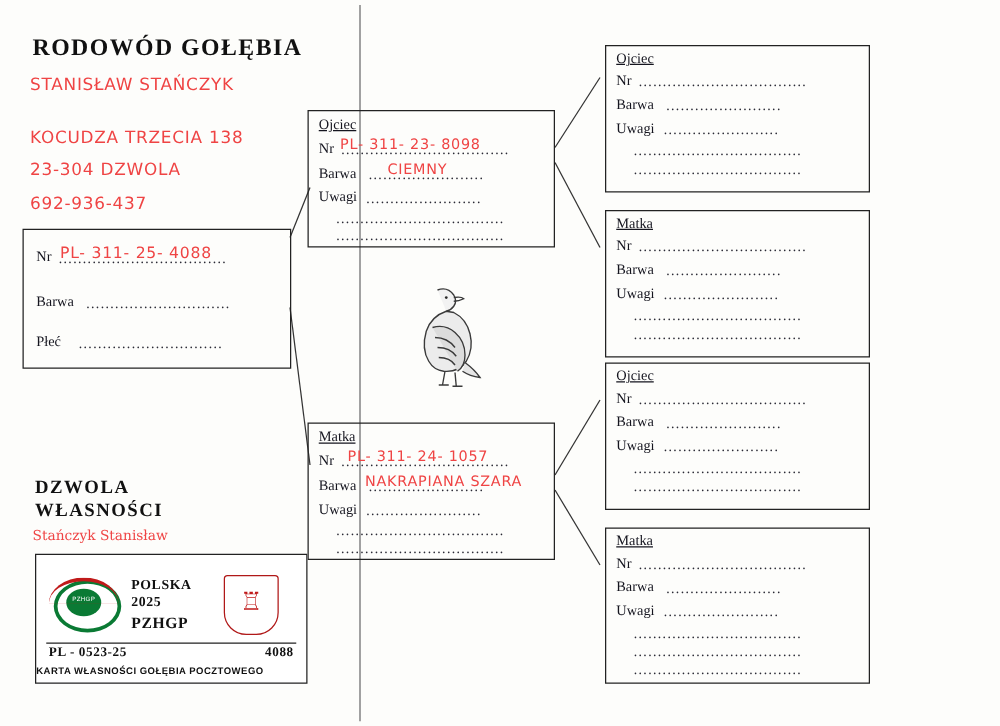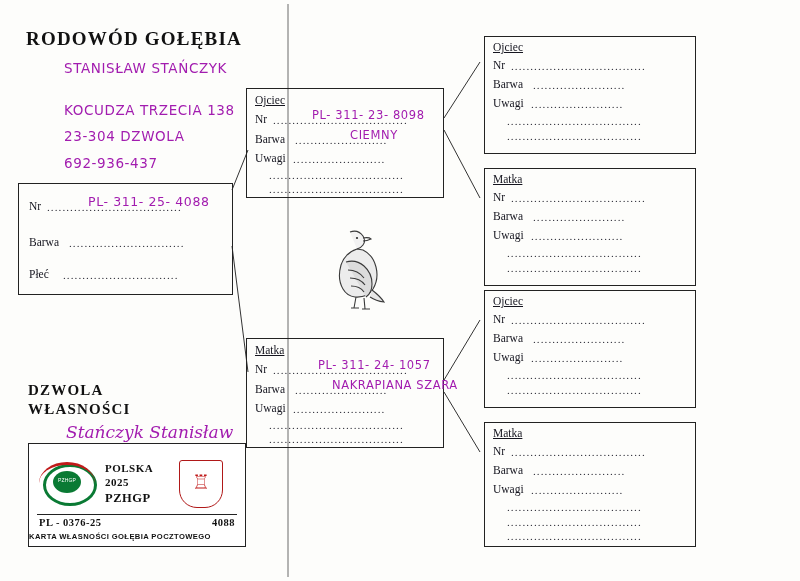--- a/index.html
+++ b/index.html
@@ -33,32 +33,30 @@
     letter-spacing:1.1px;
     color:#2a2a35;
     white-space:nowrap;
     font-family:"Liberation Serif", serif;
   }
 
   
   .hand{
     position:absolute;
     font-family:"DejaVu Sans", sans-serif;
-    color:#a21caf;
+    color:#ef4444;
     white-space:nowrap;
     letter-spacing:0.6px;
-    margin-left:40px;
   }
   .hand.big{font-size:13.5px;}
   .hand.mid{font-size:12.5px;}
   .hand.sm{font-size:11.5px;}
   .hand.script{
     font-family:"DejaVu Serif", serif;
-    font-style:italic;
-    font-size:17px;
+    font-size:11px;
     letter-spacing:0px;
   }
 
   
   .title{
     position:absolute;
     font-family:"Liberation Serif", serif;
     font-weight:bold;
     letter-spacing:1.2px;
     color:#111;
@@ -285,18 +283,18 @@
       <div class="l1">POLSKA</div>
       <div class="l2">2025</div>
       <div class="l3">PZHGP</div>
     </div>
 
     <div class="shield">
       <div class="eagle">♖</div>
     </div>
 
     <div class="card-line"></div>
-    <div class="card-bl">PL - 0376-25</div>
+    <div class="card-bl">PL - 0523-25</div>
     <div class="card-br">4088</div>
     <div class="card-bottom">KARTA  WŁASNOŚCI  GOŁĘBIA  POCZTOWEGO</div>
   </div>
 
 </div>
 
 </body></html>

